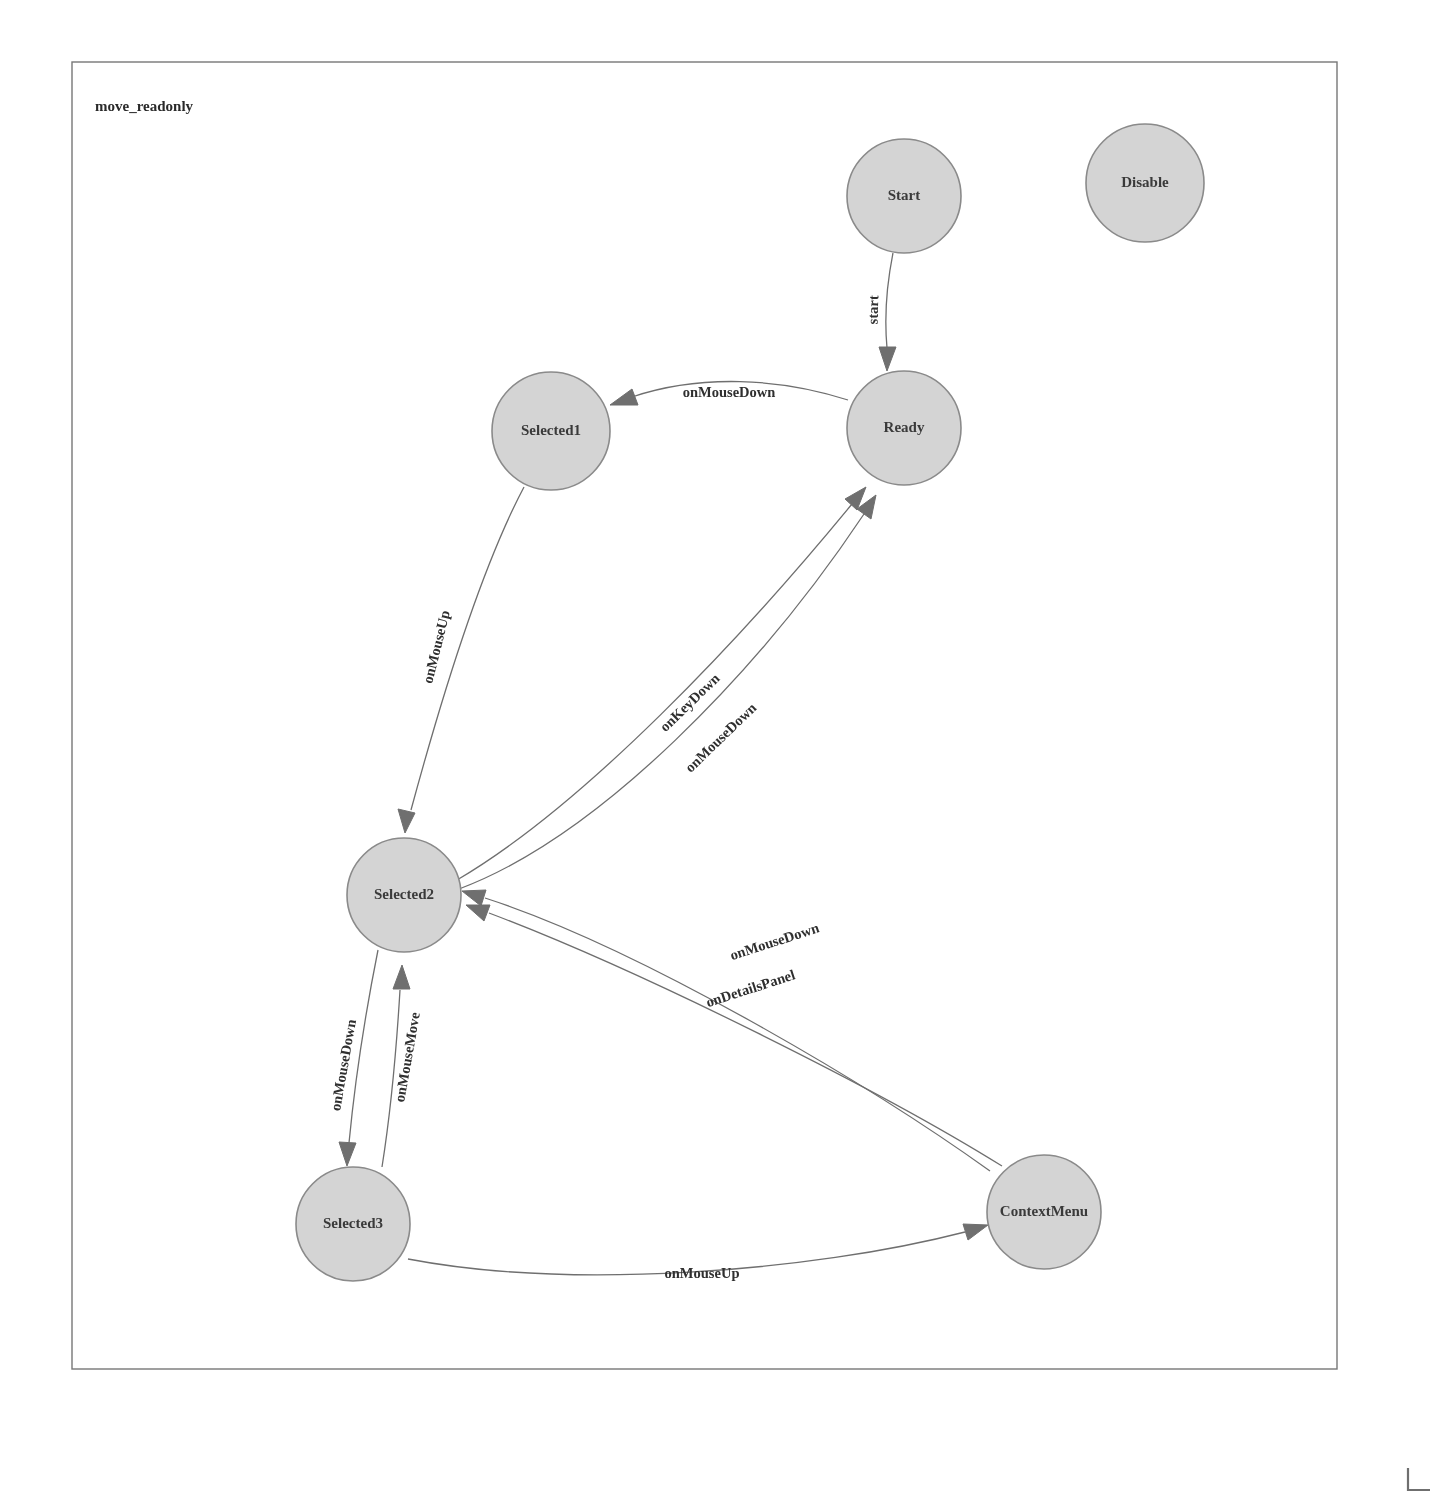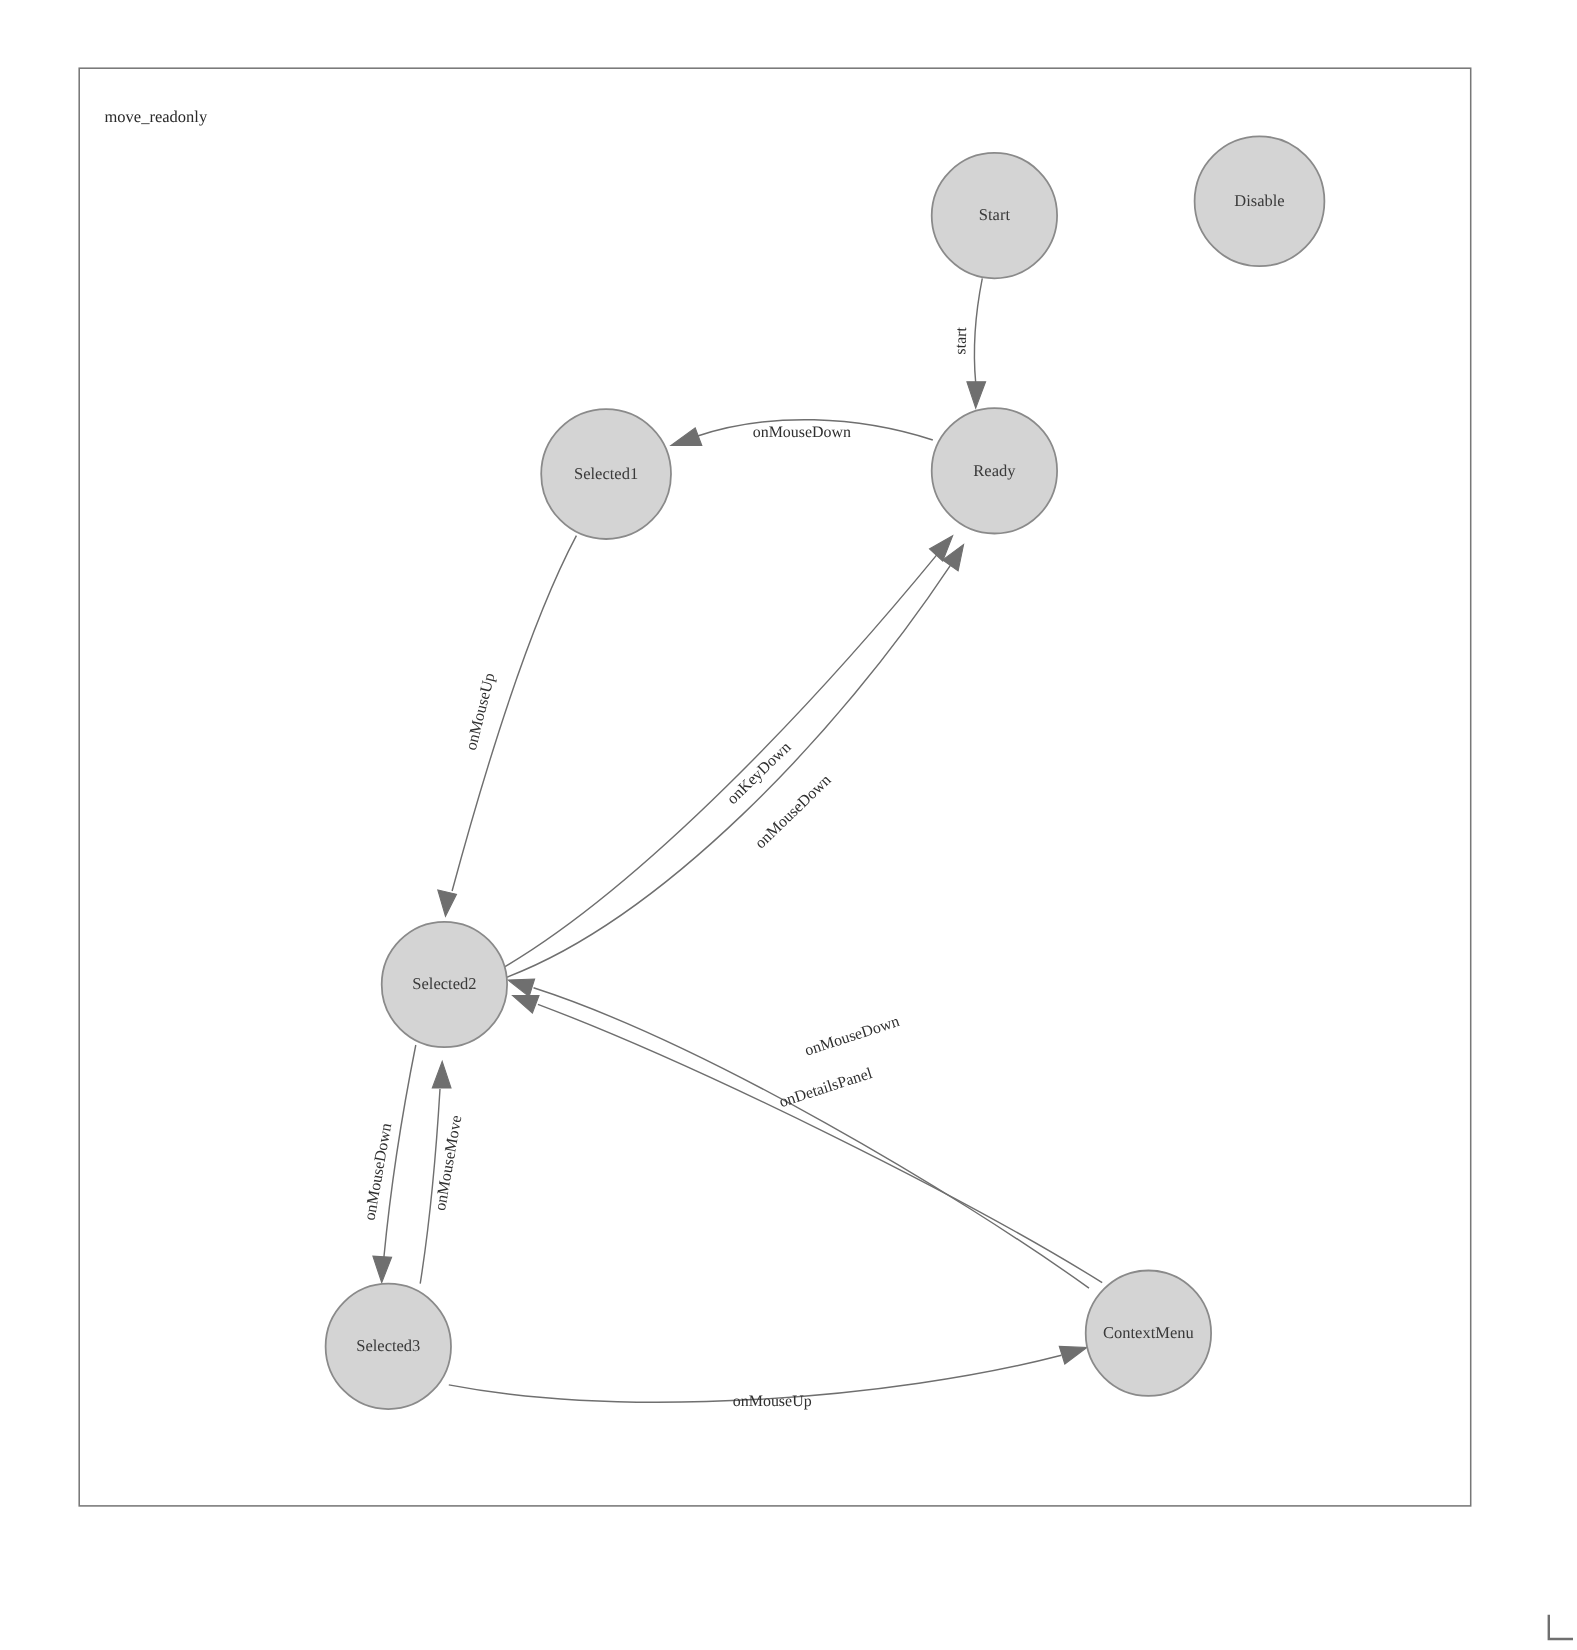--- a/index.html
+++ b/index.html
@@ -12,20 +12,21 @@
     height: 1500px;
     font-family: "Liberation Serif", serif;
     position: relative;
     overflow: hidden;
   }
   #diagram-root {
     position: absolute;
     left: 0; top: 0;
     width: 1256px;
     height: 1500px;
+    font-weight: bold;
   }
   svg#fsm-svg {
     display: block;
     width: 1434px;
     height: 1500px;
   }
   .cluster-label {
     font-family: "Liberation Serif", serif;
     font-size: 15px;
     fill: #2a2a2a;

